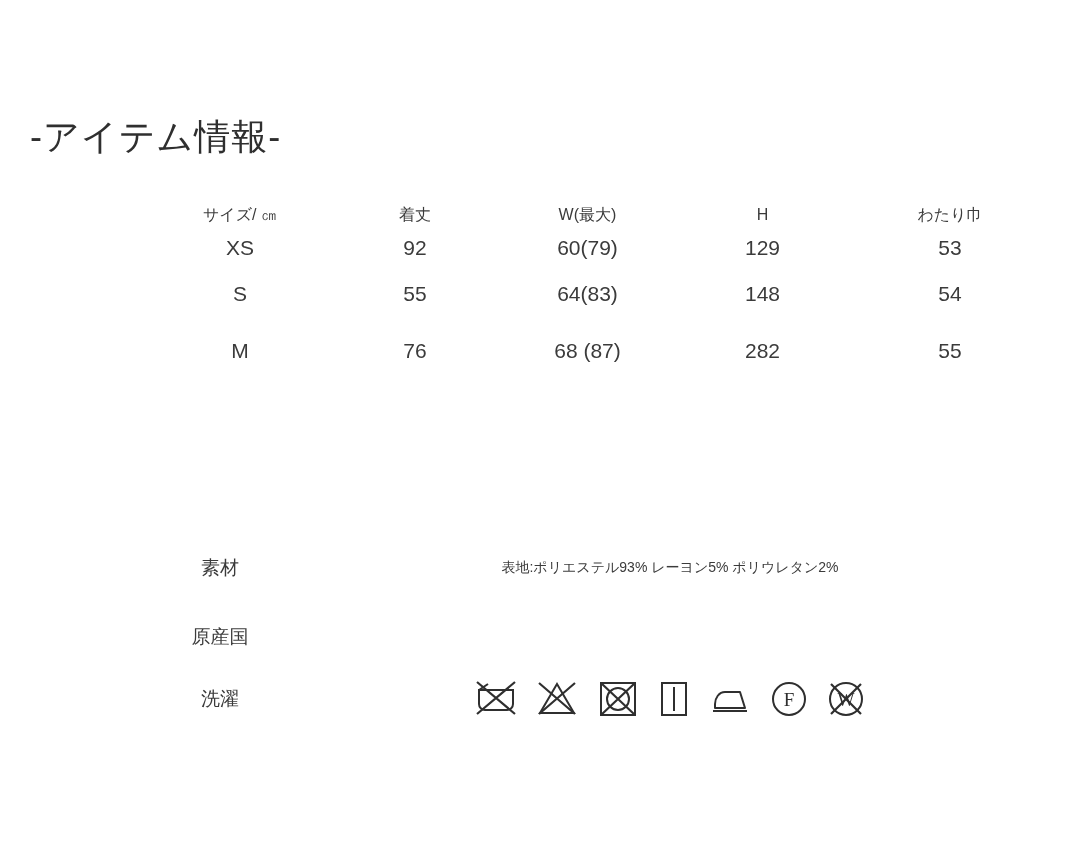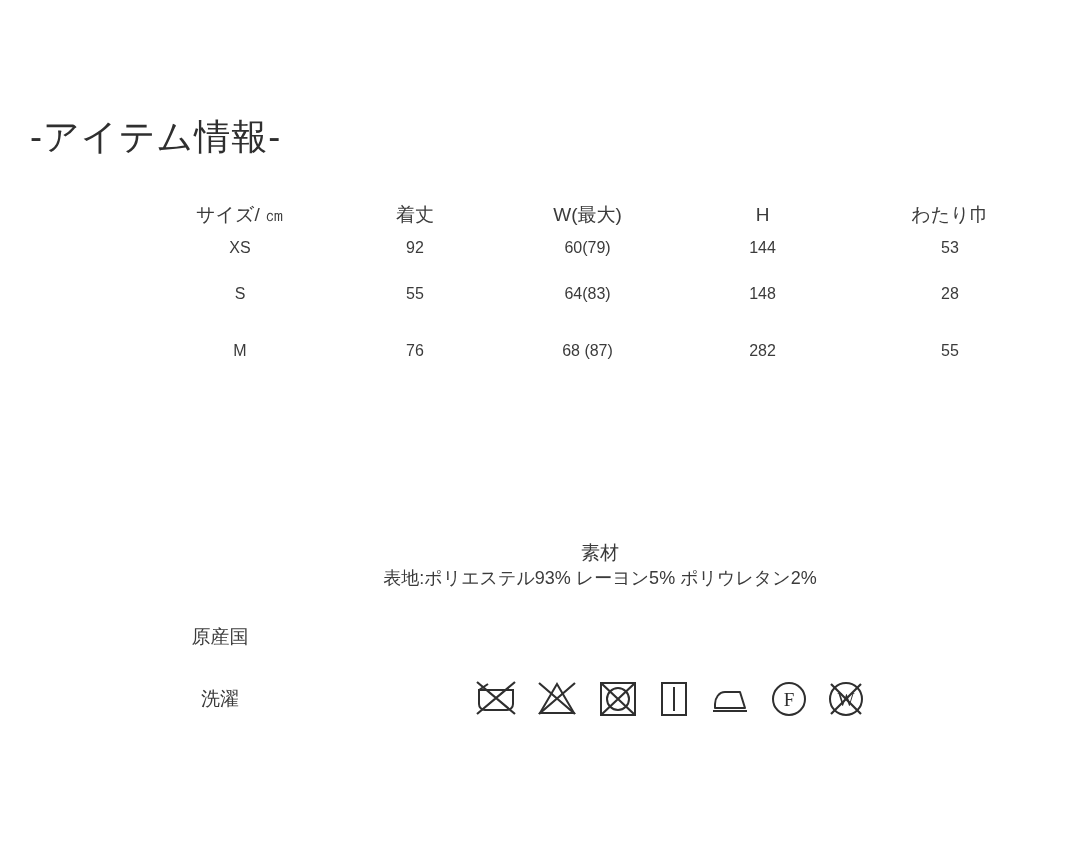--- a/index.html
+++ b/index.html
@@ -38,30 +38,30 @@
     position: absolute;
     left: 150px;
     top: 200px;
     width: 900px;
     border-collapse: collapse;
     table-layout: fixed;
   }
   .size-table th,
   .size-table td {
     font-weight: 400;
-    font-size: 16px;
+    font-size: 21px;
     color: #3b3b3b;
     text-align: center;
     padding: 0;
     border: none;
   }
   .size-table thead th {
     height: 30px;
     vertical-align: middle;
-    font-size: 19px;
+    font-size: 16px;
   }
   .size-table tbody td {
     height: 57px;
     vertical-align: middle;
   }
   .size-table col.c0 { width: 180px; }
   .size-table col.c1 { width: 170px; }
   .size-table col.c2 { width: 175px; }
   .size-table col.c3 { width: 175px; }
   .size-table col.c4 { width: 200px; }
@@ -84,26 +84,26 @@
   }
   .info-label {
     width: 140px;
     font-size: 19px;
     color: #3b3b3b;
     text-align: center;
     flex: none;
   }
   .info-value {
     flex: 1;
-    font-size: 18px;
+    font-size: 14px;
     color: #3b3b3b;
     text-align: center;
     white-space: nowrap;
   }
-  .info-row.material { height: 56px; flex-direction: column; }
+  .info-row.material { height: 56px; }
   .info-row.origin { height: 54px; align-items: flex-end; }
   .info-row.wash { height: 70px; margin-top: 14px; }
 
   .wash-icons {
     flex: 1;
     display: flex;
     justify-content: center;
     align-items: center;
     gap: 19px;
   }
@@ -133,29 +133,29 @@
         <th>W(最大)</th>
         <th>H</th>
         <th>わたり巾</th>
       </tr>
     </thead>
     <tbody>
       <tr>
         <td>XS</td>
         <td>92</td>
         <td>60(79)</td>
-        <td>144</td>
+        <td>129</td>
         <td>53</td>
       </tr>
       <tr>
         <td>S</td>
         <td>55</td>
         <td>64(83)</td>
         <td>148</td>
-        <td>28</td>
+        <td>54</td>
       </tr>
       <tr>
         <td>M</td>
         <td>76</td>
         <td>68 (87)</td>
         <td>282</td>
         <td>55</td>
       </tr>
     </tbody>
   </table>

